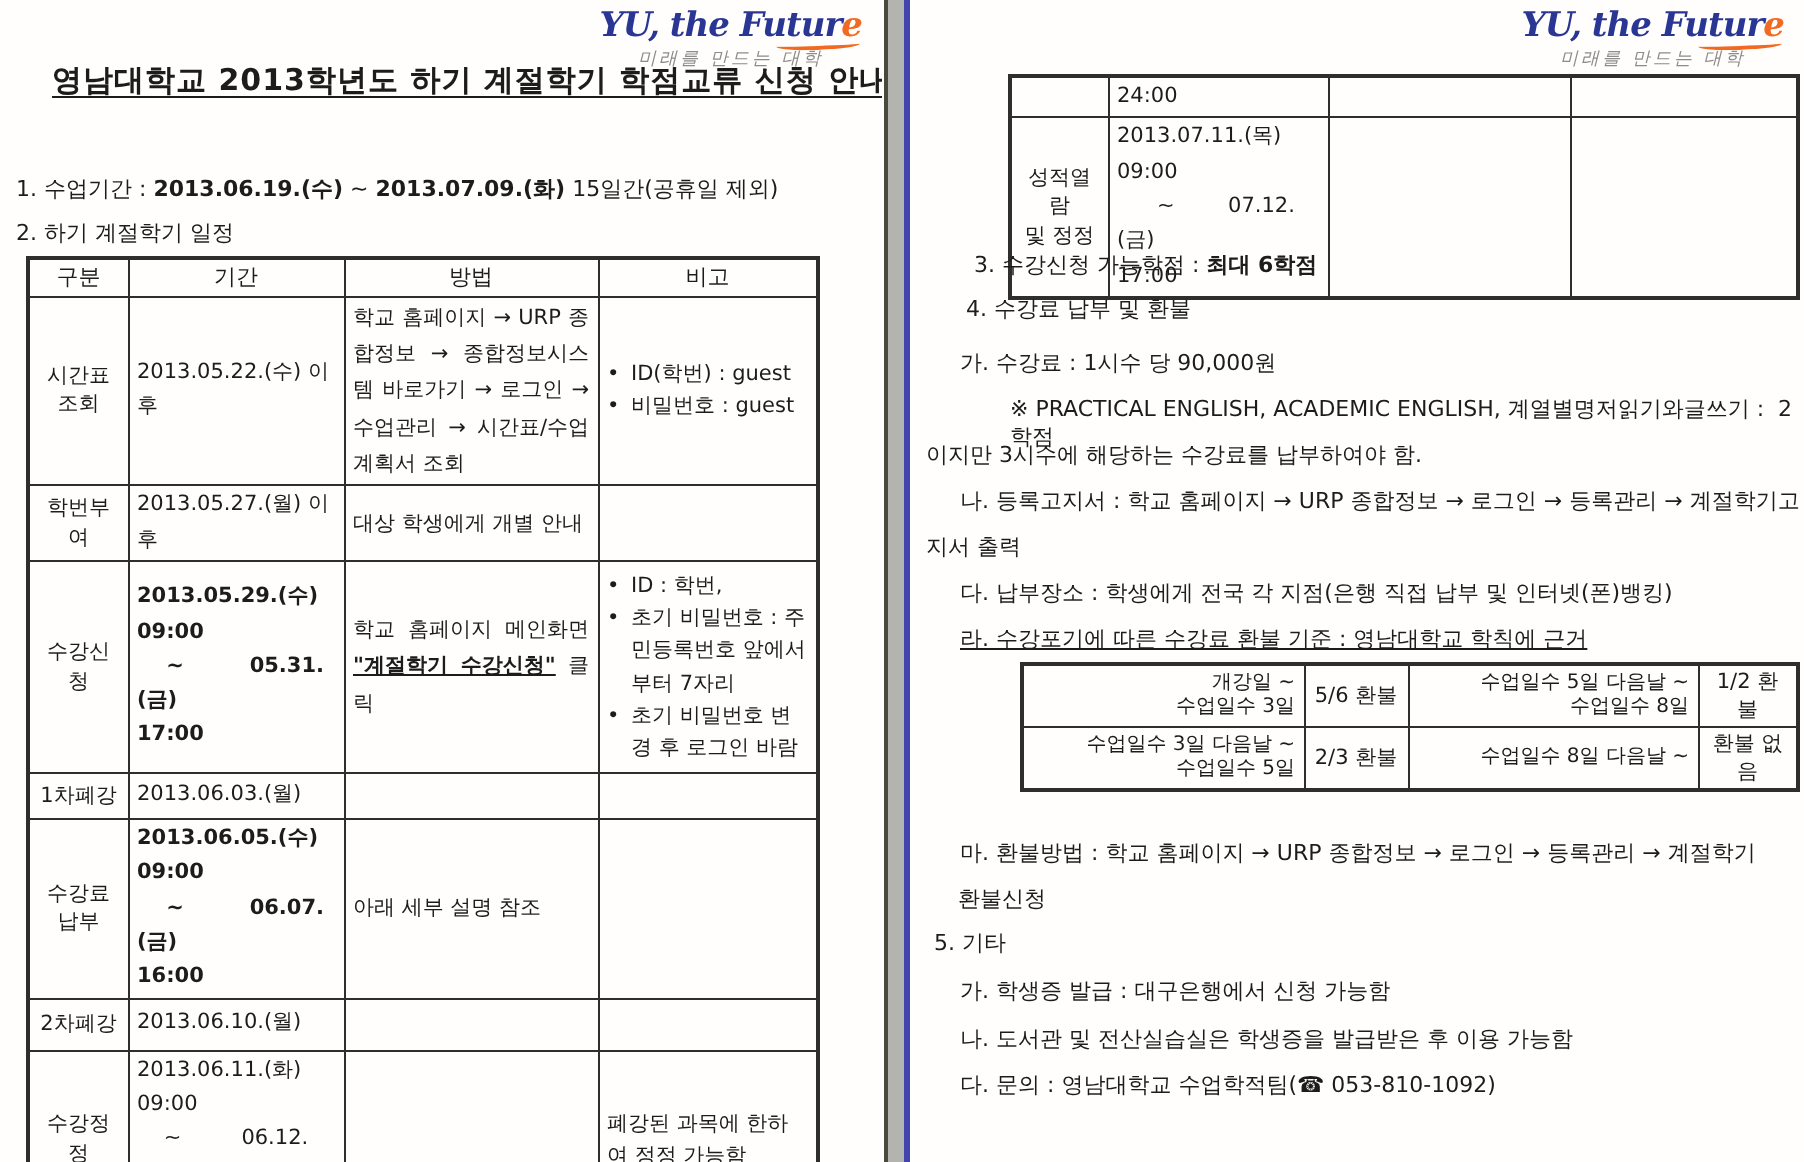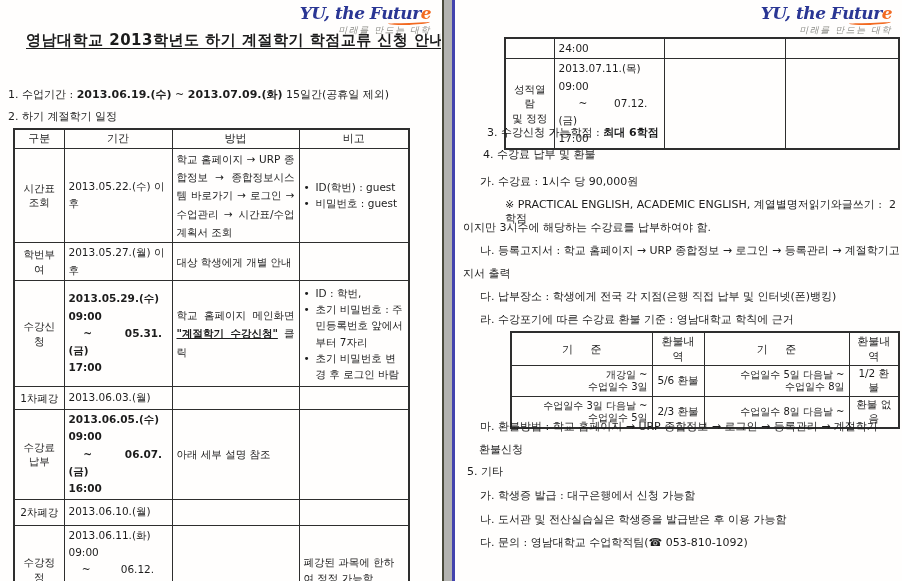--- a/index.html
+++ b/index.html
@@ -7,21 +7,21 @@
     width:902px;height:581px;position:relative;overflow:hidden;
     background:#ffffff;color:#1c1c1c;
     font-family:"DejaVu Sans","Liberation Sans",sans-serif;
   }
   .page{position:absolute;top:0;height:581px;background:#fffefd;}
   .page-left{left:0;width:441px;}
   .page-right{left:457px;width:445px;}
   .divider{position:absolute;left:441px;top:0;width:16px;height:581px;
     background:linear-gradient(to right,#ffffff 0 1px,#4a4a3c 1px 3px,#b3b3b0 3px 11px,#4343ae 11px 14px,#ffffff 14px 16px);}
   
-  .logo{position:absolute;top:4px;right:10px;text-align:right;line-height:1.1;}
+  .logo{position:absolute;top:4px;right:10px;text-align:center;line-height:1.1;}
   .logo-text{font-family:"DejaVu Serif","Liberation Serif",serif;font-style:italic;font-weight:bold;
     font-size:17px;color:#2a3694;letter-spacing:-0.5px;white-space:nowrap;}
   .logo-accent{color:#f26a21;}
   .logo-swoosh{position:absolute;right:1px;top:16px;width:42px;height:3px;
     border-bottom:2px solid #f26a21;border-radius:0 0 100% 100%/0 0 5px 5px;transform:rotate(-2deg);}
   .logo-sub{font-size:9px;color:#8d8d88;font-style:italic;letter-spacing:1.5px;margin-top:3px;}
   
   .doc-title{position:absolute;top:31px;left:26px;width:400px;font-size:15px;font-weight:bold;
     letter-spacing:0.5px;text-decoration:underline;text-underline-offset:3px;white-space:nowrap;}
   .pline{position:absolute;font-size:11px;white-space:pre-wrap;line-height:1.35;}
@@ -197,36 +197,30 @@
     </table>
 
   <div class="rp" style="top:126px;left:10px;margin-left:20px;"><span>3. 수강신청 가능학점 : </span><span class="bold">최대 6학점</span></div>
   <div class="rp" style="top:148px;left:10px;margin-left:16px;">4. 수강료 납부 및 환불</div>
   <div class="rp" style="top:175px;left:23px;">가. 수강료 : 1시수 당 90,000원</div>
   <div class="rp" style="top:198px;left:48px;">※ PRACTICAL ENGLISH, ACADEMIC ENGLISH, 계열별명저읽기와글쓰기 :  2학점</div>
   <div class="rp" style="top:221px;left:6px;">이지만 3시수에 해당하는 수강료를 납부하여야 함.</div>
   <div class="rp" style="top:244px;left:23px;">나. 등록고지서 : 학교 홈페이지 → URP 종합정보 → 로그인 → 등록관리 → 계절학기고</div>
   <div class="rp" style="top:267px;left:6px;">지서 출력</div>
   <div class="rp" style="top:290px;left:23px;">다. 납부장소 : 학생에게 전국 각 지점(은행 직접 납부 및 인터넷(폰)뱅킹)</div>
-  <div class="rp" style="top:313px;left:23px;">라. 수강포기에 따른 수강료 환불 기준 : 영남대학교 학칙에 근거</div>
+  <div class="rp" style="top:313px;left:23px;text-decoration:underline;">라. 수강포기에 따른 수강료 환불 기준 : 영남대학교 학칙에 근거</div>
 
   <table class="refund-table">
     <colgroup>
         <col style="width:141px">
         <col style="width:52px">
         <col style="width:145px">
         <col style="width:50px">
       </colgroup>
     <tbody>
-        <tr class="h14">
-      <th style="white-space:pre-wrap">기     준</th>
-      <th>환불내역</th>
-      <th style="white-space:pre-wrap">기     준</th>
-      <th>환불내역</th>
-    </tr>
     <tr class="h29">
       <td class="rt-cell-l">개강일 ~
 수업일수 3일</td>
       <td class="rt-cell-c">5/6 환불</td>
       <td class="rt-cell-l">수업일수 5일 다음날 ~
 수업일수 8일</td>
       <td class="rt-cell-c">1/2 환불</td>
     </tr>
     <tr class="h29">
       <td class="rt-cell-l">수업일수 3일 다음날 ~

